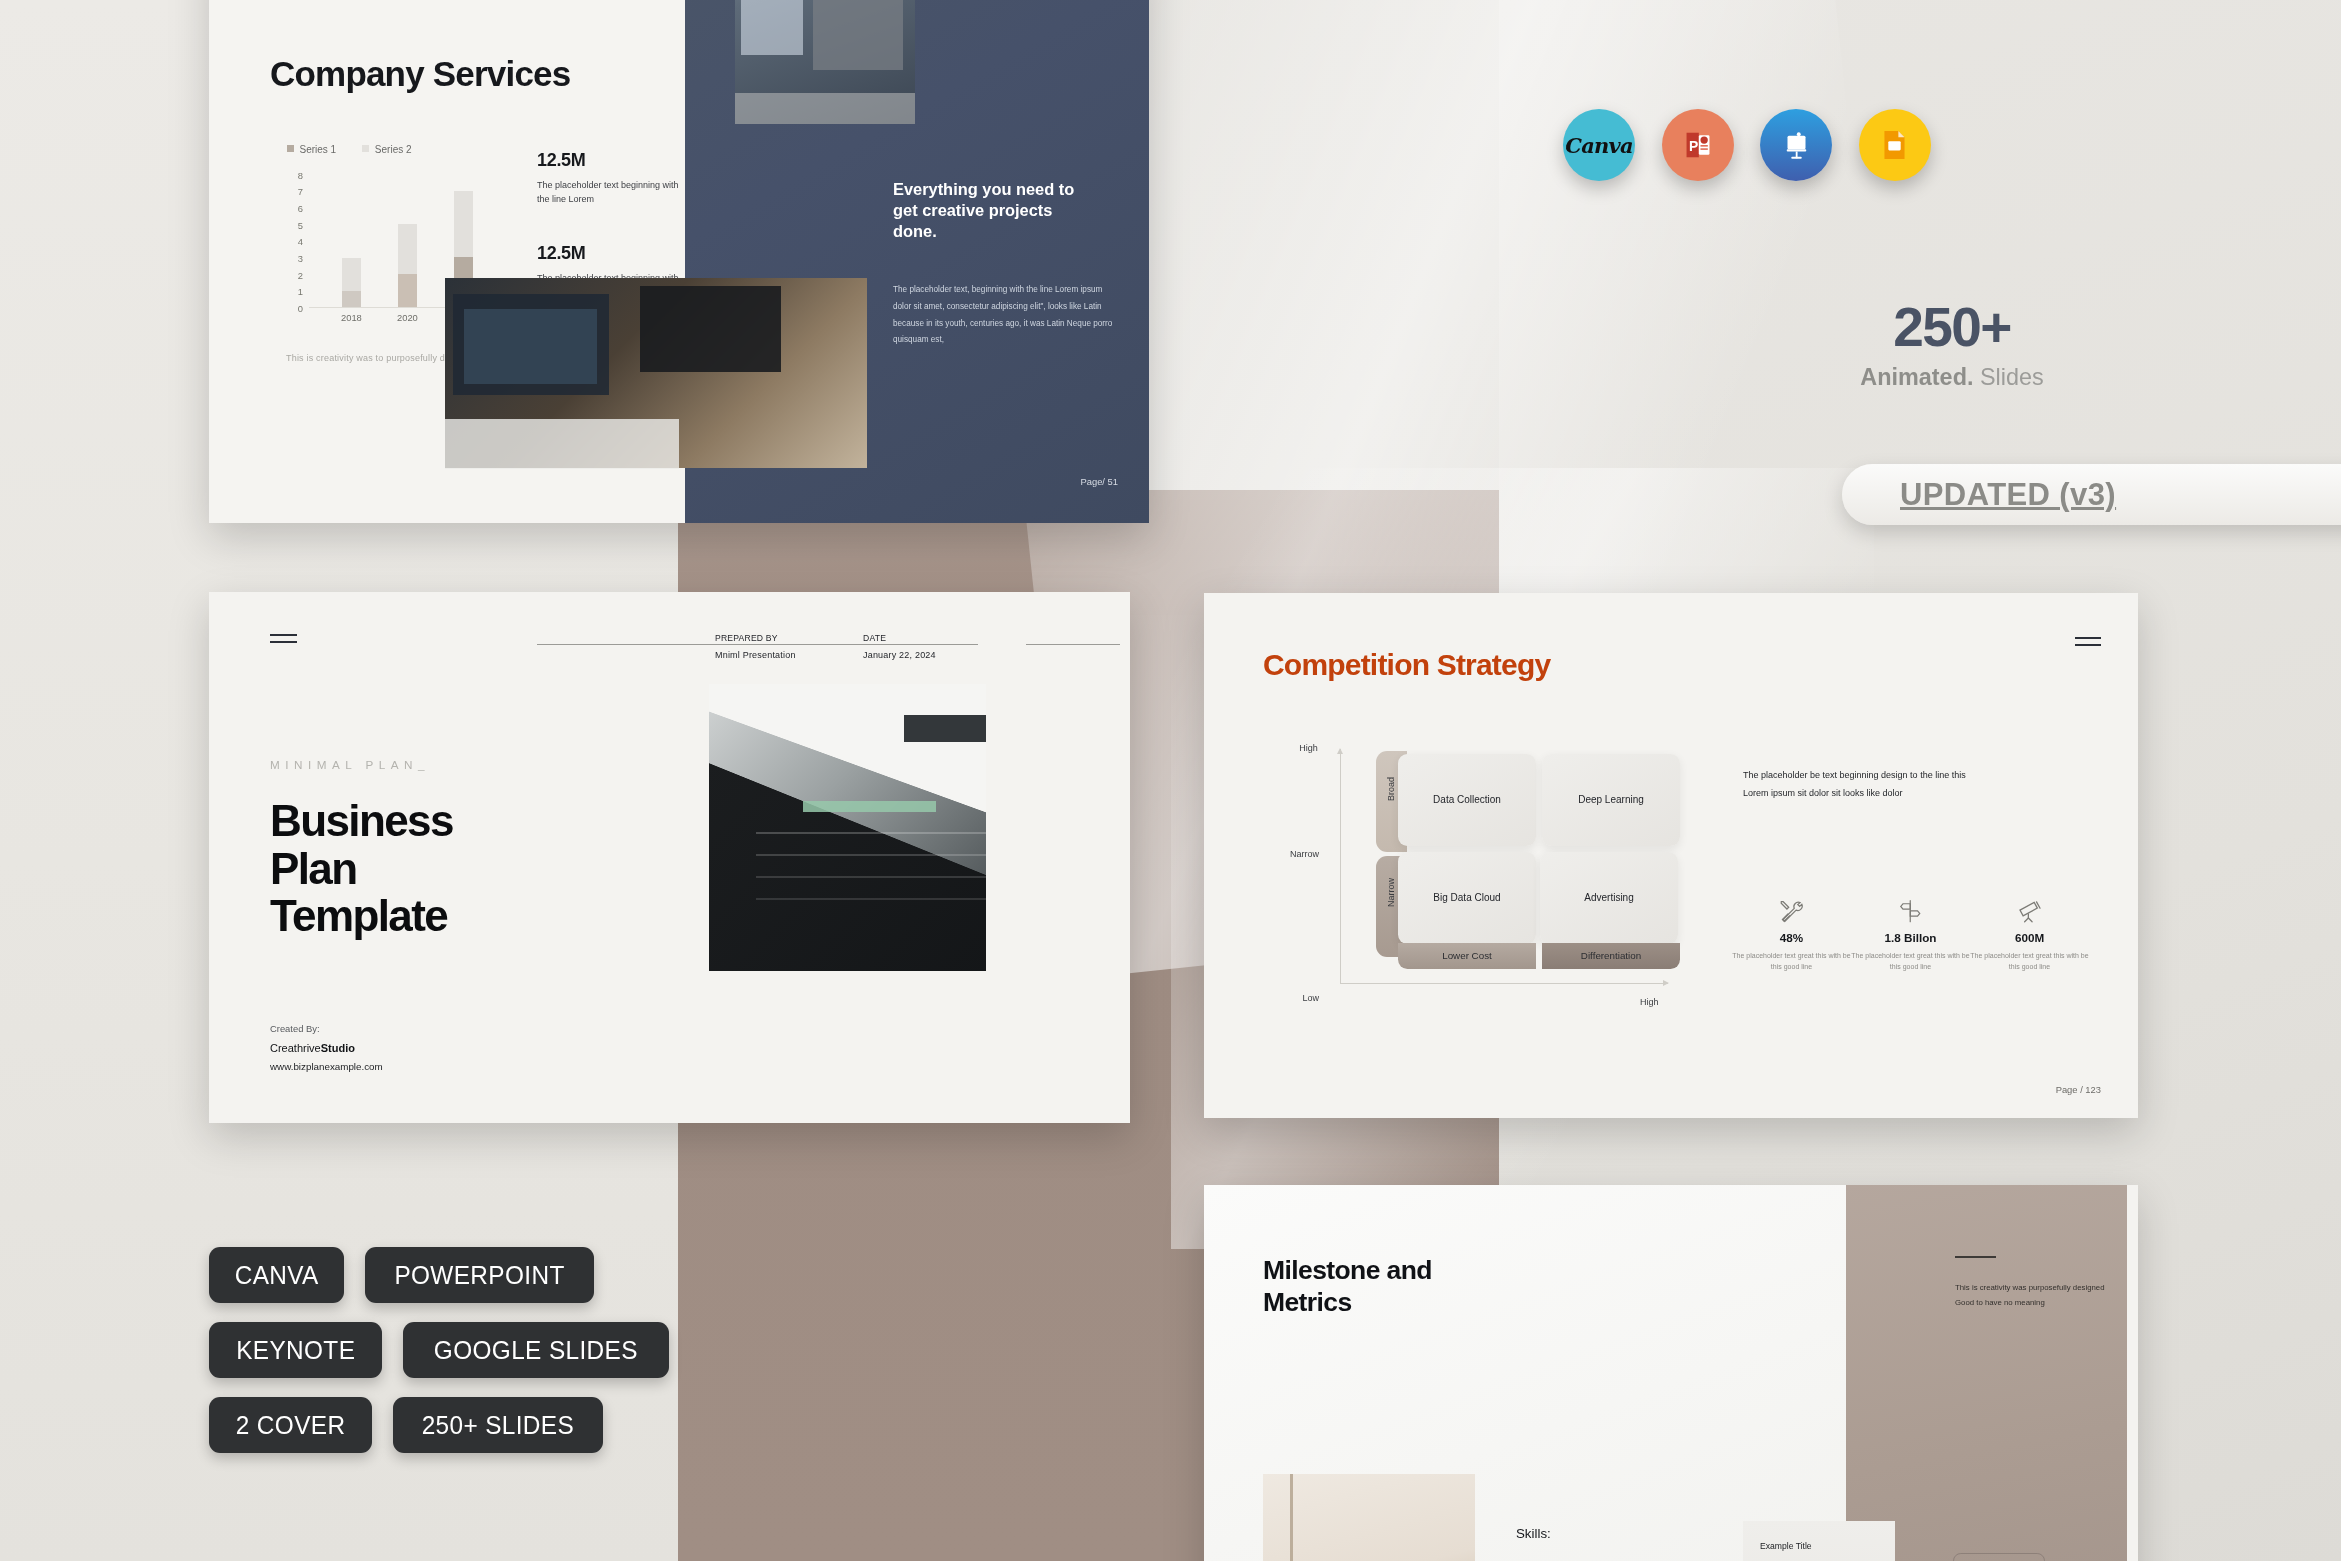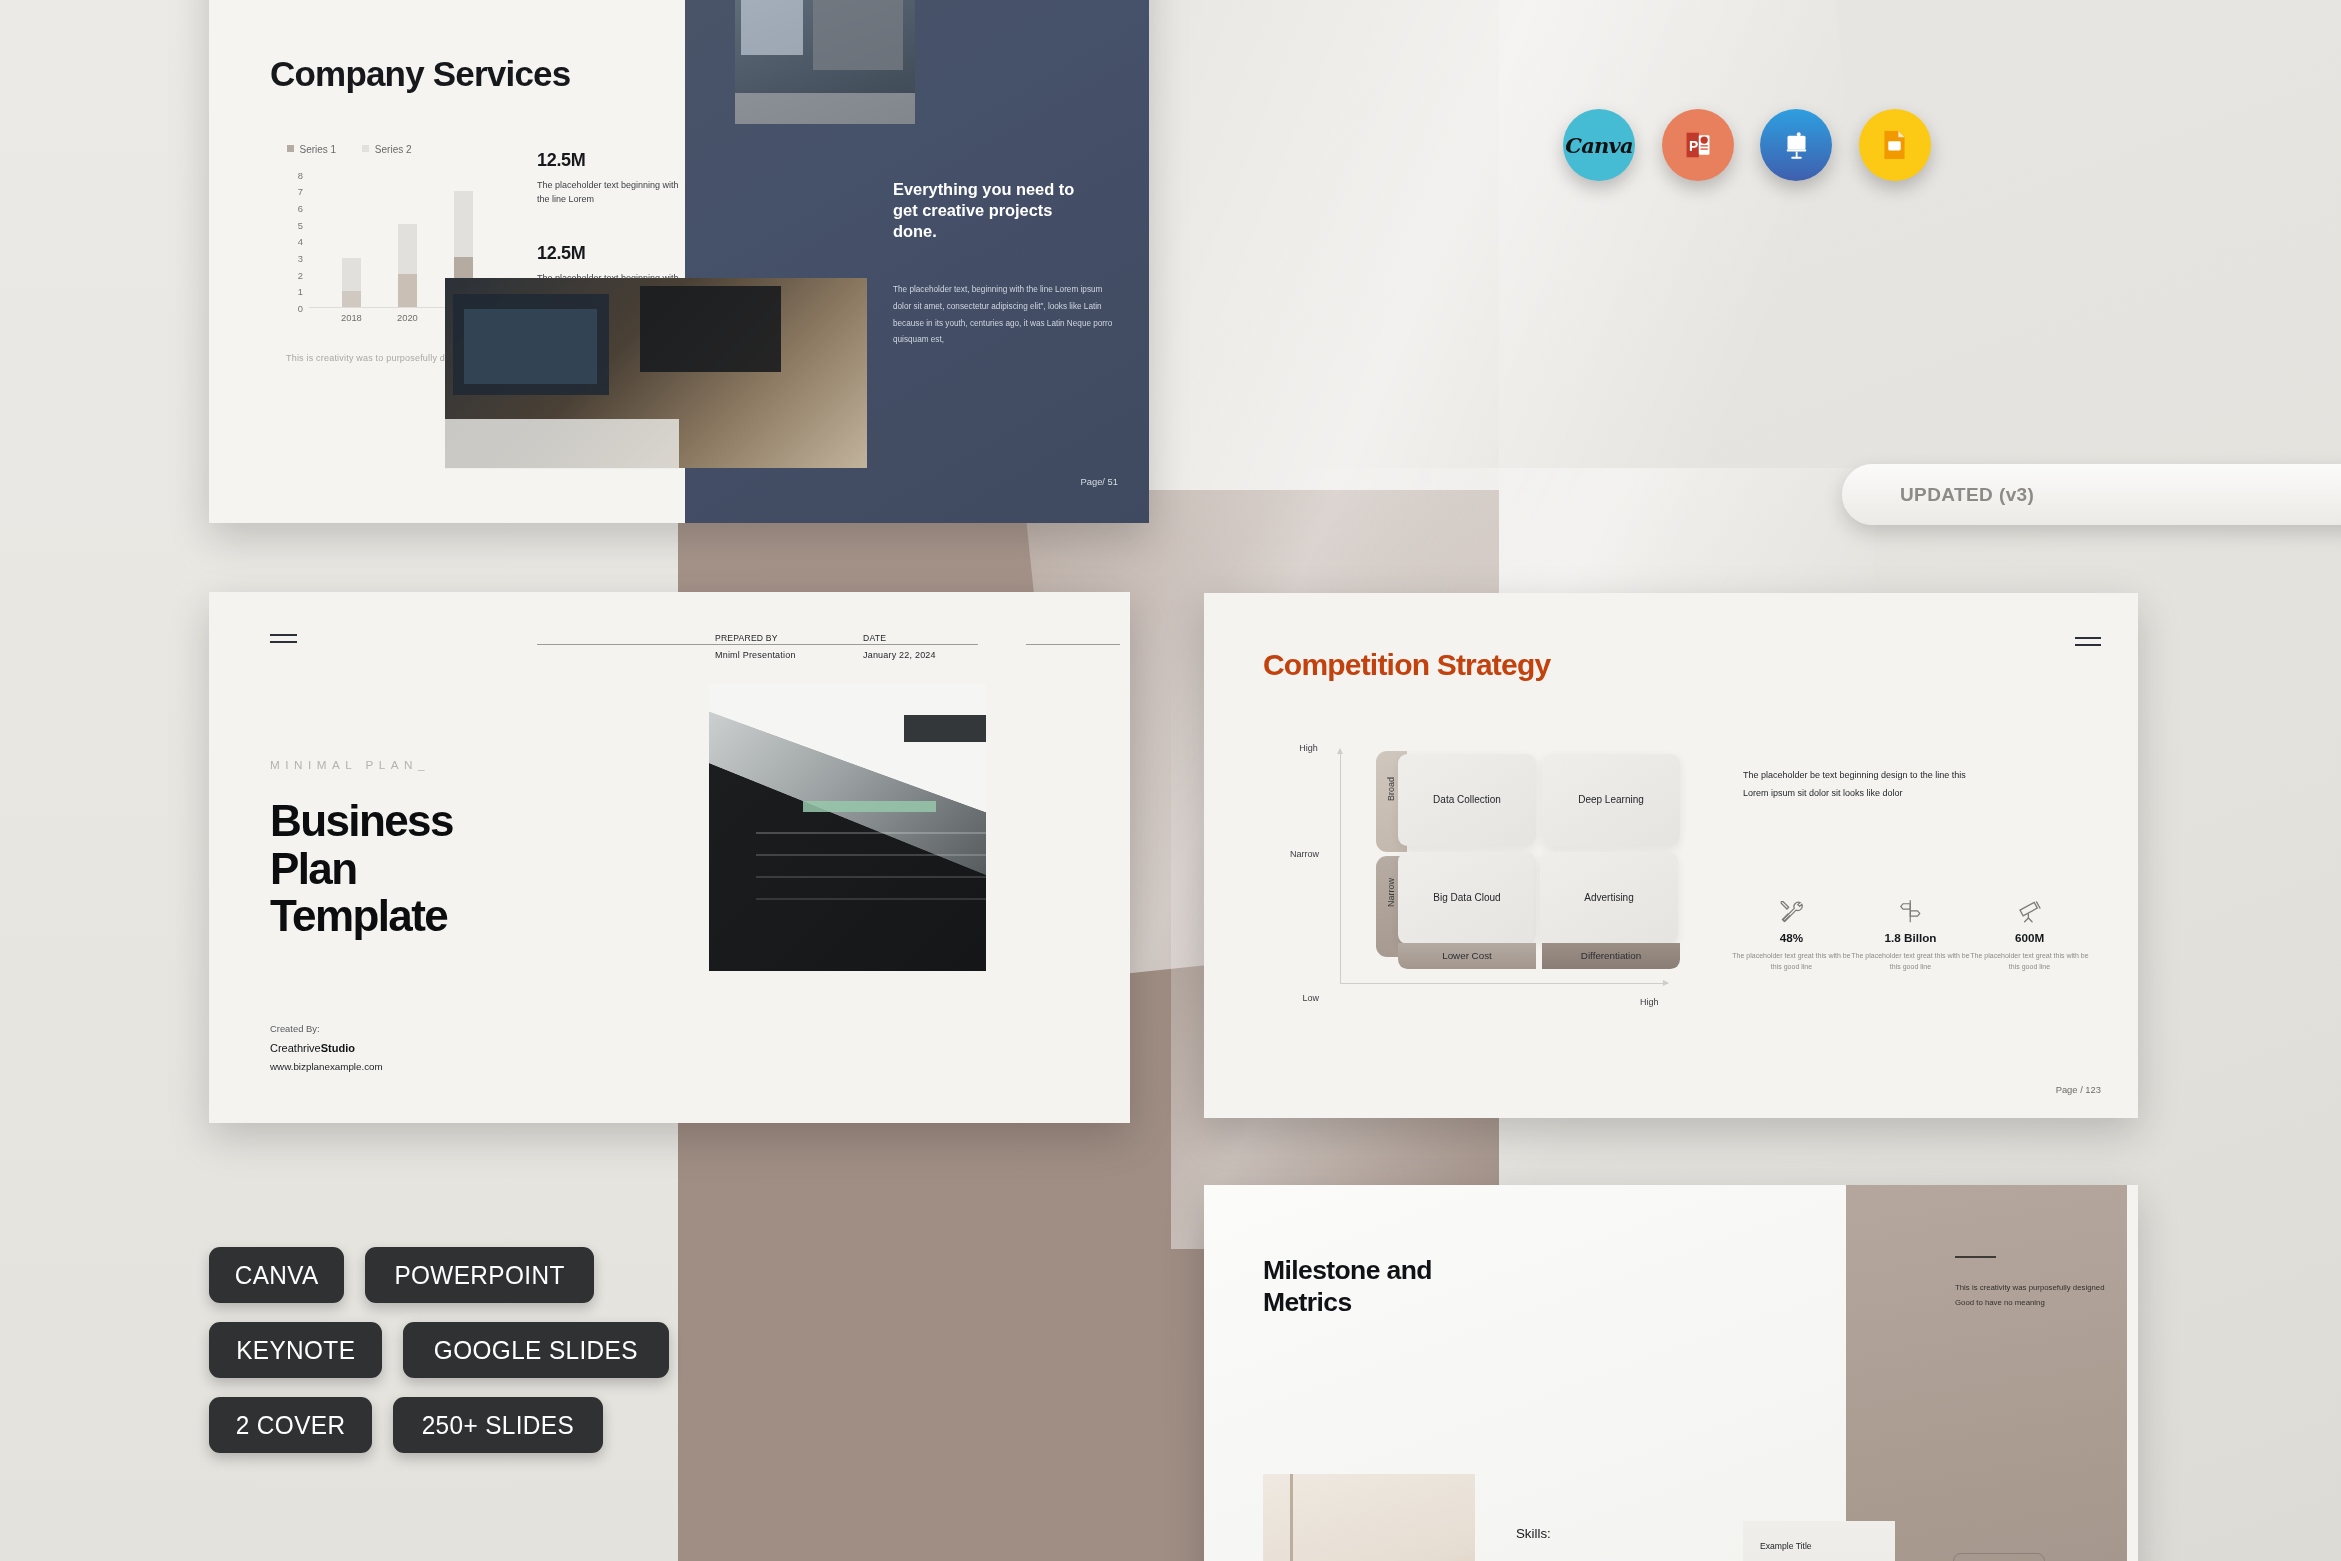--- a/index.html
+++ b/index.html
@@ -179,21 +179,21 @@
 
   
   .count-wrap { position:absolute; left:1788px; top:300px; width:328px; text-align:center; }
   .count-num { font-size:55px; font-weight:bold; color:#4a5365; letter-spacing:-1.6px; line-height:1; }
   .count-sub { font-size:23.4px; margin-top:9.4px; color:#9c9c99; }
   .count-sub b { color:#8e8e8a; font-weight:bold; }
   .updated-pill { position:absolute; left:1842px; top:464px; width:546px; height:61px;
                   border-radius:34px; background: linear-gradient(180deg,#fbfbfa,#eceae6);
                   box-shadow: 0 7.8px 20px rgba(0,0,0,0.16);
                   display:flex; align-items:center; padding-left:58px; }
-  .updated-txt { font-size:19px; font-weight:bold; color:#8b8b87; letter-spacing:0.4px; }
+  .updated-txt { font-size:31px; font-weight:bold; color:#8b8b87; letter-spacing:0.4px;text-decoration:underline; }
 
   
   .chips { position:absolute; left:209px; top:1247px; width:593px; }
   .chip-row { display:flex; gap:21px; margin-bottom:19px; }
   .chip { background:#2f3133; border-radius:11px; height:56px;
           display:flex; align-items:center; justify-content:center;
           padding:0 22px; box-shadow:0 5.5px 12.5px rgba(0,0,0,0.22); }
   .chip span { color:#fff; font-size:26.5px; font-weight:normal; letter-spacing:0.4px;
                font-family:"Liberation Sans", sans-serif; transform:scaleX(.92); display:inline-block; }
 </style>
@@ -484,20 +484,24 @@
     </div>
     <div class="badge badge-gs">
       <svg width="31" height="34" viewBox="0 0 40 44">
         <path d="M7 4h18l8 8v28H7z" fill="#f29900"></path>
         <path d="M25 4l8 8h-8z" fill="#fce8c2"></path>
         <rect x="12" y="17" width="16" height="12" rx="1.5" fill="#ffffff"></rect>
       </svg>
     </div>
   </div>
 
+  <div class="count-wrap">
+    <div class="count-num">250+</div>
+    <div class="count-sub"><b>Animated.</b><span> Slides</span></div>
+  </div>
 
   <div class="updated-pill">
     <span class="updated-txt">UPDATED (v3)</span>
   </div>
 
   <div class="chips">
     <div class="chip-row">
       <div class="chip">
           <span>CANVA</span>
         </div>

